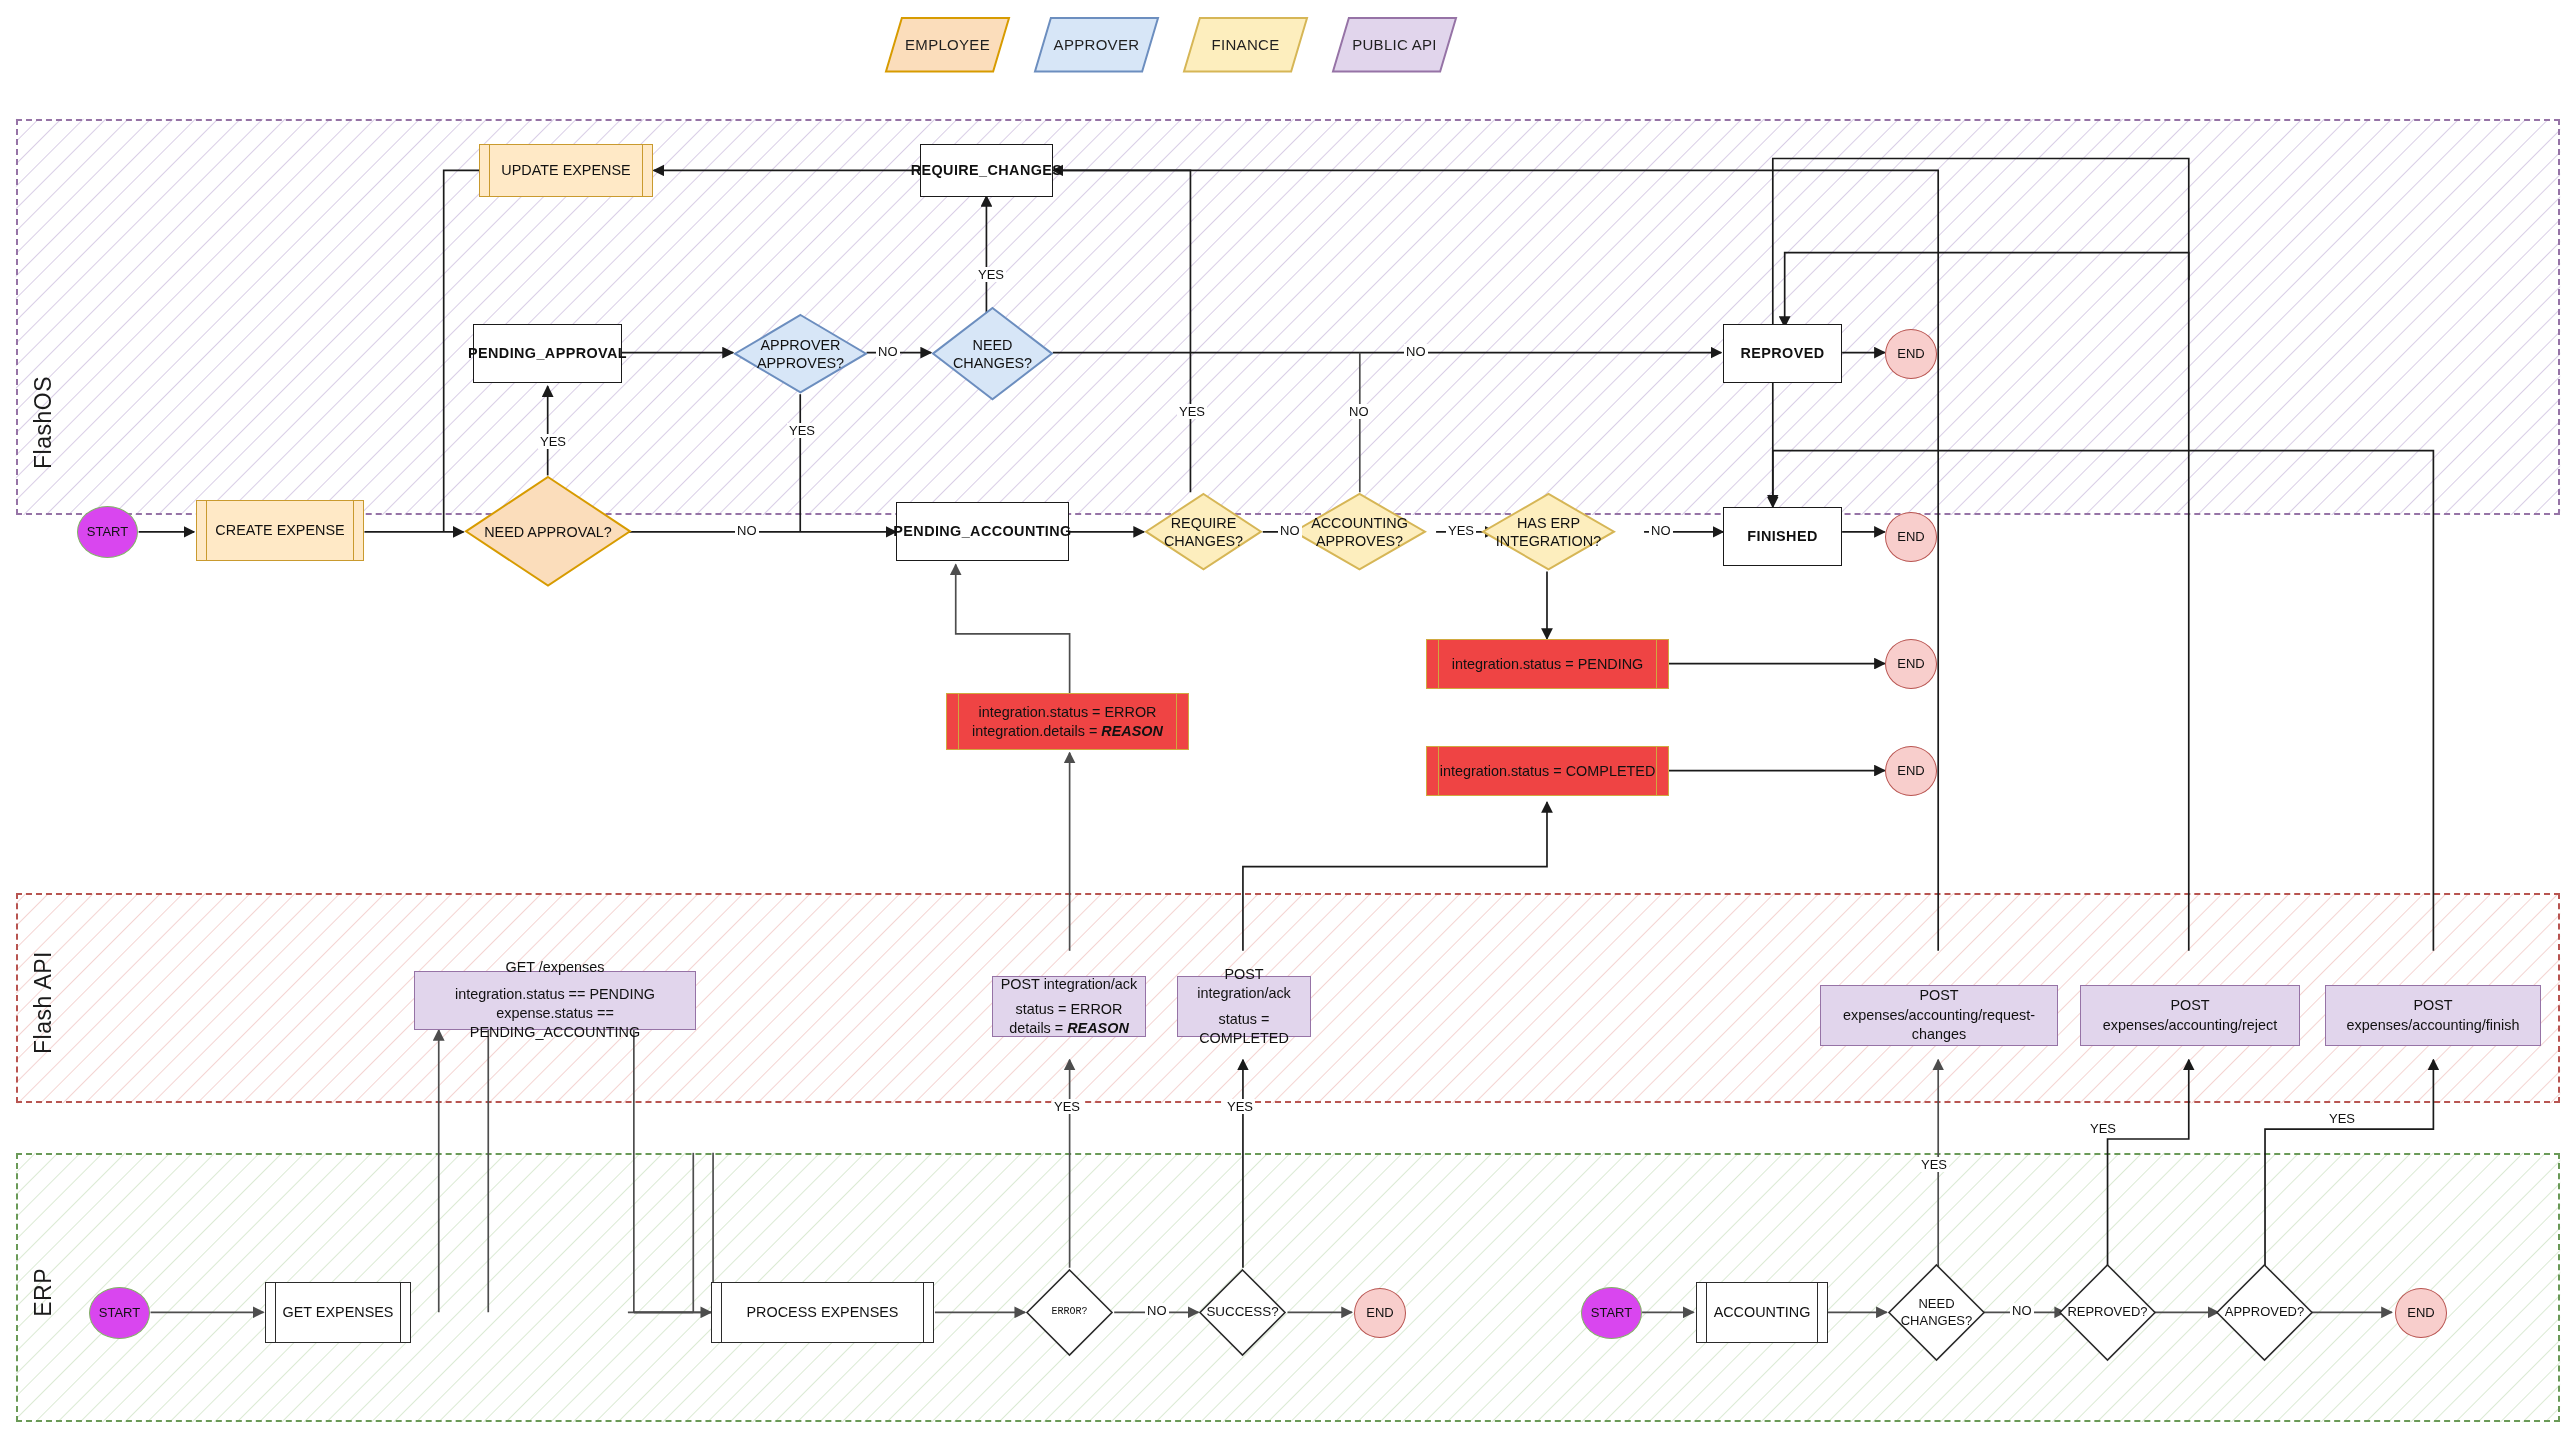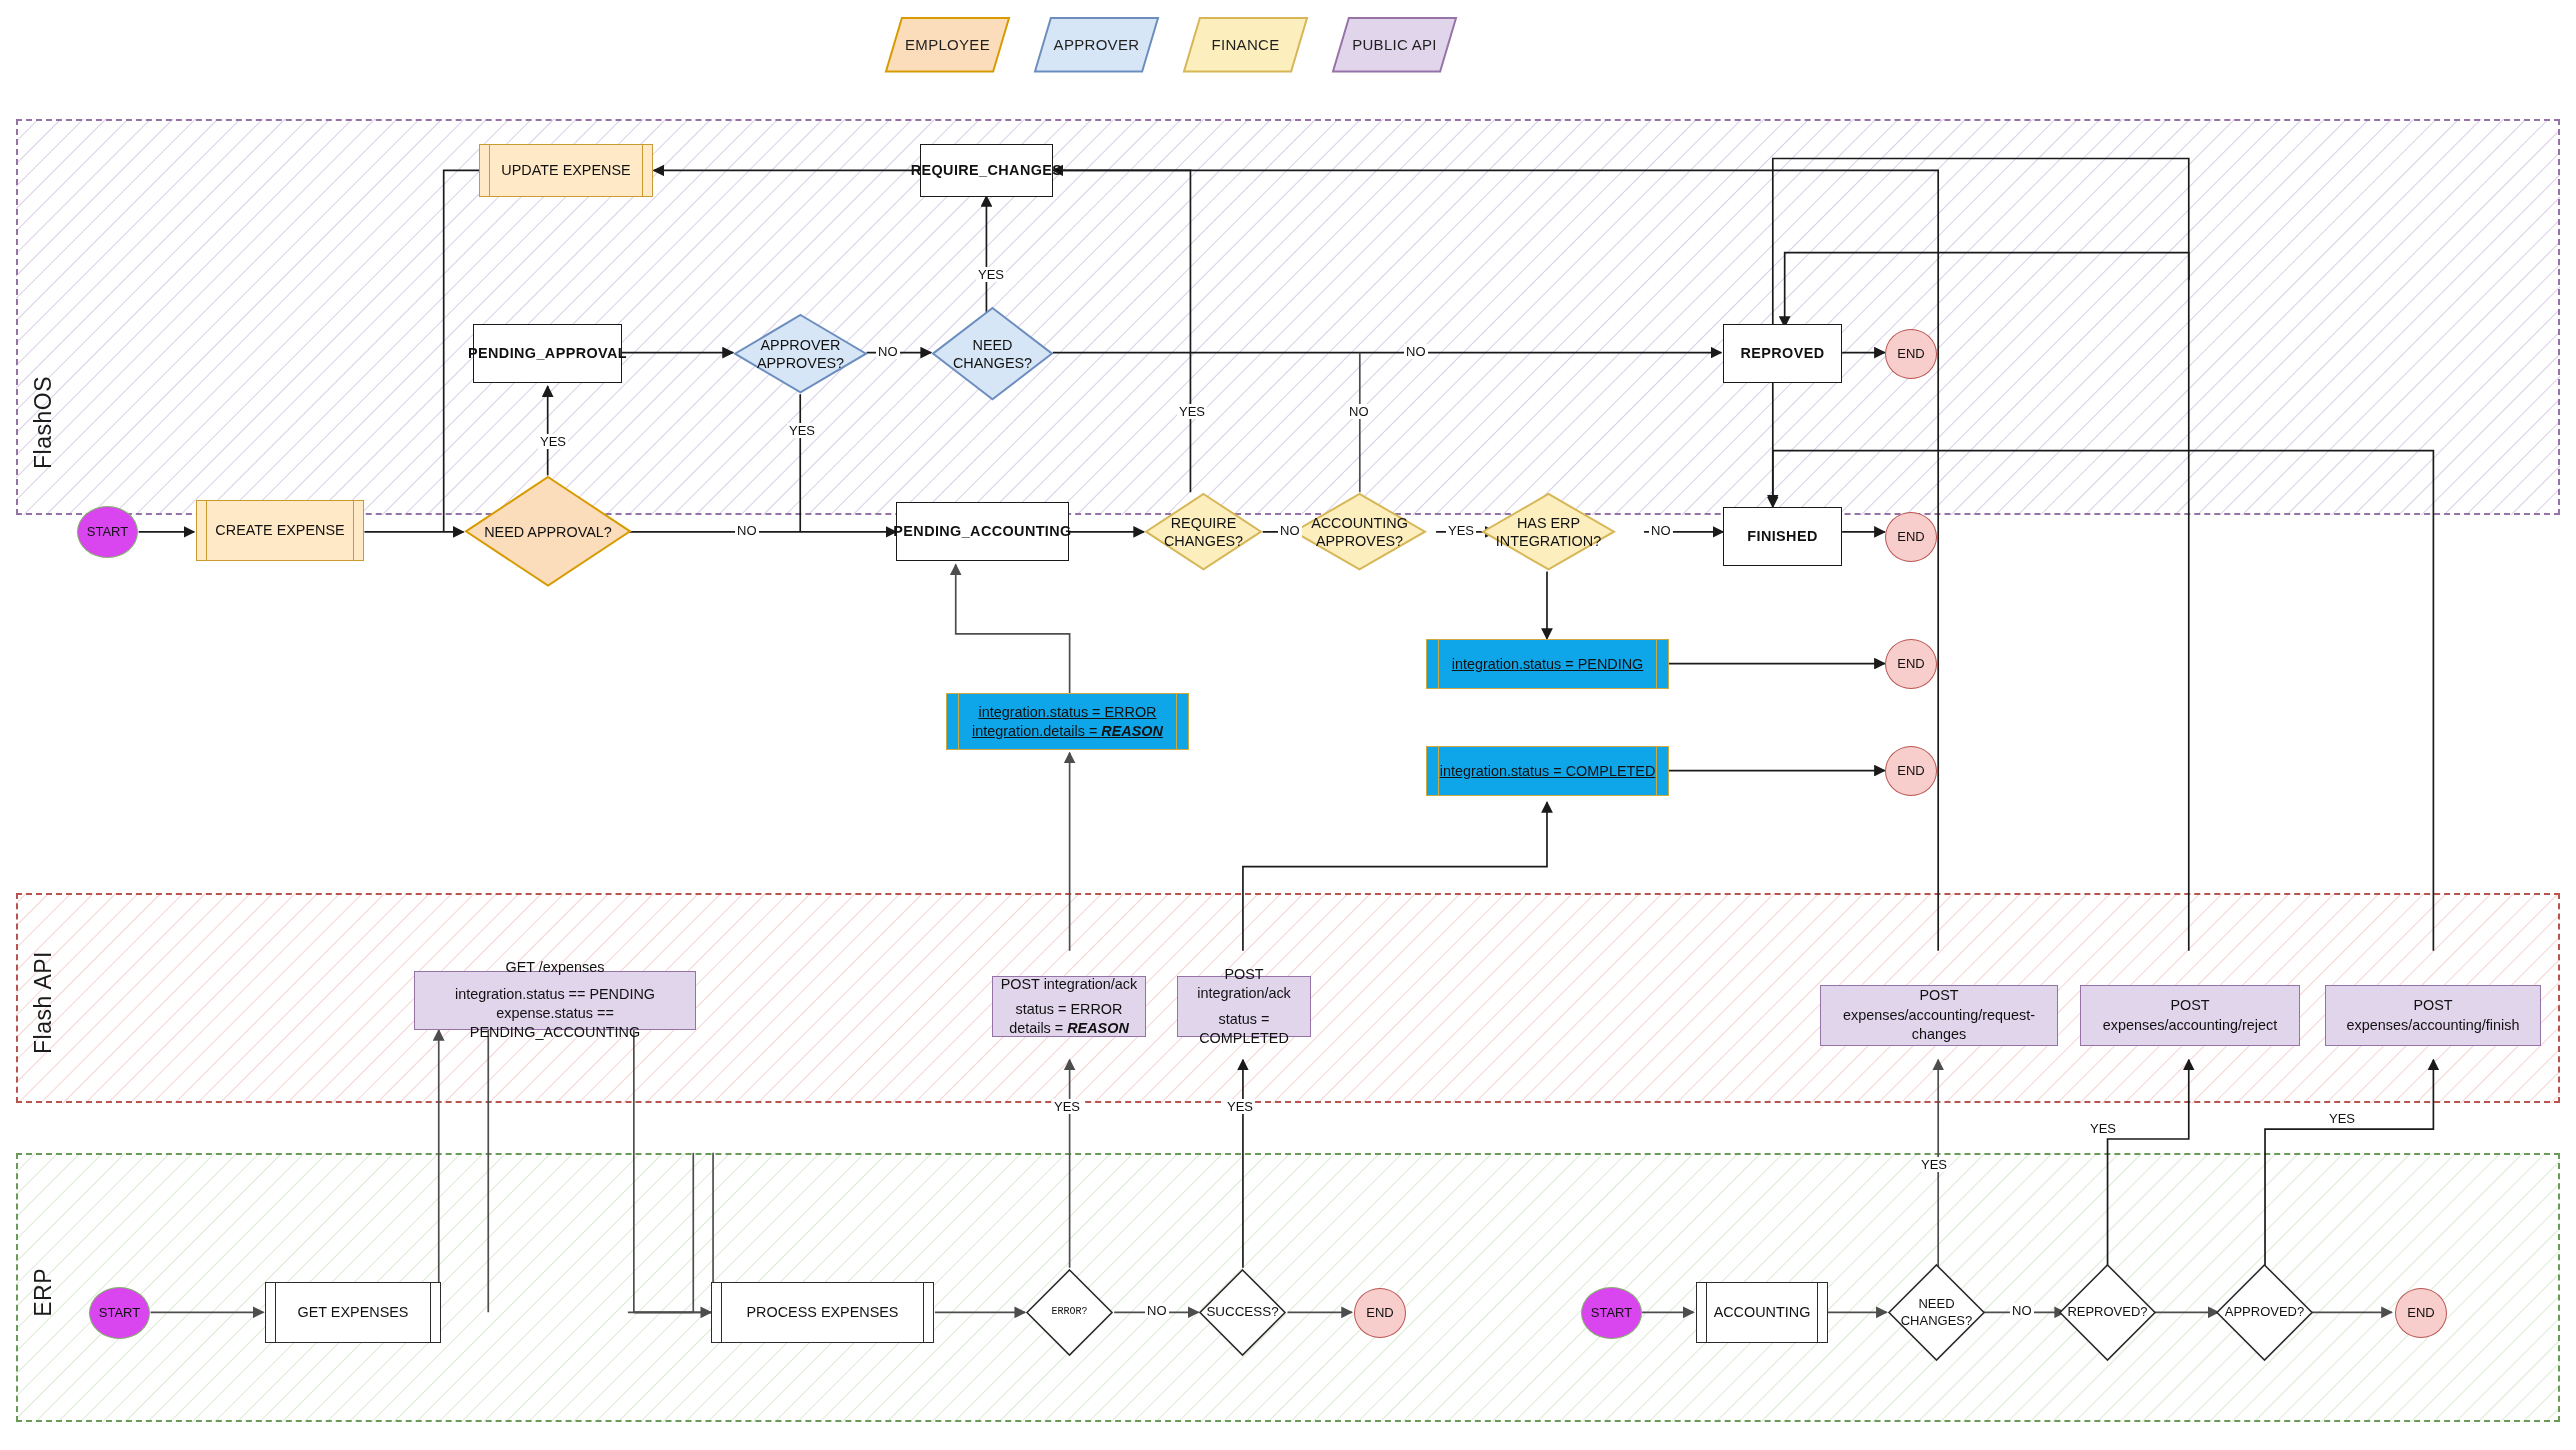--- a/index.html
+++ b/index.html
@@ -19,21 +19,21 @@
     writing-mode:vertical-rl;transform:rotate(180deg);letter-spacing:0.5px;white-space:nowrap;}
 
   
   .node{position:absolute;box-sizing:border-box;display:flex;align-items:center;justify-content:center;
     text-align:center;font-size:14.4px;color:#111;line-height:1.28;}
   .rect{border:1.6px solid #1a1a1a;background:#fff;}
   .rect.bold{font-weight:bold;letter-spacing:0.4px;}
   .predef{border:1.6px solid #c99a2e;background:#ffe9c6;}
   .predef::before,.predef::after{content:"";position:absolute;top:0;bottom:0;width:0;border-left:1.6px solid #c99a2e;}
   .predef::before{left:9px;} .predef::after{right:9px;}
-  .predef-y{border:1.6px solid #d0a93f;background:#0ea5e9;text-decoration:underline;}
+  .predef-y{border:1.6px solid #d0a93f;background:#ef4444;}
   .predef-y::before,.predef-y::after{content:"";position:absolute;top:0;bottom:0;width:0;border-left:1.4px solid #d0a93f;}
   .predef-y::before{left:11px;} .predef-y::after{right:11px;}
   .predef-w{border:1.6px solid #2b2b2b;background:#fff;}
   .predef-w::before,.predef-w::after{content:"";position:absolute;top:0;bottom:0;width:0;border-left:1.5px solid #2b2b2b;}
   .predef-w::before{left:9px;} .predef-w::after{right:9px;}
   .api{border:1.6px solid #9673a6;background:#e1d5ec;}
   .term{border-radius:50%;}
   .term.start{border:1.6px solid #82b366;background:#d946ef;}
   .term.end{border:1.6px solid #b85450;background:#f8cecc;}
 
@@ -329,21 +329,21 @@
     <span>expenses/accounting/finish</span>
   </div>
 
   <div class="elabel" style="left:1052px;top:1099px;">YES</div>
   <div class="elabel" style="left:1225px;top:1099px;">YES</div>
   <div class="elabel" style="left:1919px;top:1157px;">YES</div>
   <div class="elabel" style="left:2088px;top:1121px;">YES</div>
   <div class="elabel" style="left:2327px;top:1111px;">YES</div>
 
   <div class="node term start" style="left:89px;top:1287px;width:61px;height:52px;font-size:13px;">START</div>
-  <div class="node predef-w" style="left:265px;top:1282px;width:176px;height:61px;">GET EXPENSES</div>
+  <div class="node predef-w" style="left:265px;top:1282px;width:146px;height:61px;">GET EXPENSES</div>
   <div class="node predef-w" style="left:711px;top:1282px;width:223px;height:61px;">PROCESS EXPENSES</div>
 
   <div class="diamond" style="left:1025px;top:1268px;width:89px;height:89px;">
     <svg viewBox="0 0 90 90" preserveAspectRatio="none">
       <polygon points="45,2 88,45 45,88 2,45" fill="#ffffff" stroke="#2b2b2b" stroke-width="1.6"></polygon>
     </svg>
     <div class="dtxt" style="font-size:10px;font-family:Liberation Mono, monospace;">ERROR?</div>
   </div>
 
   <div class="diamond" style="left:1198px;top:1268px;width:89px;height:89px;">

